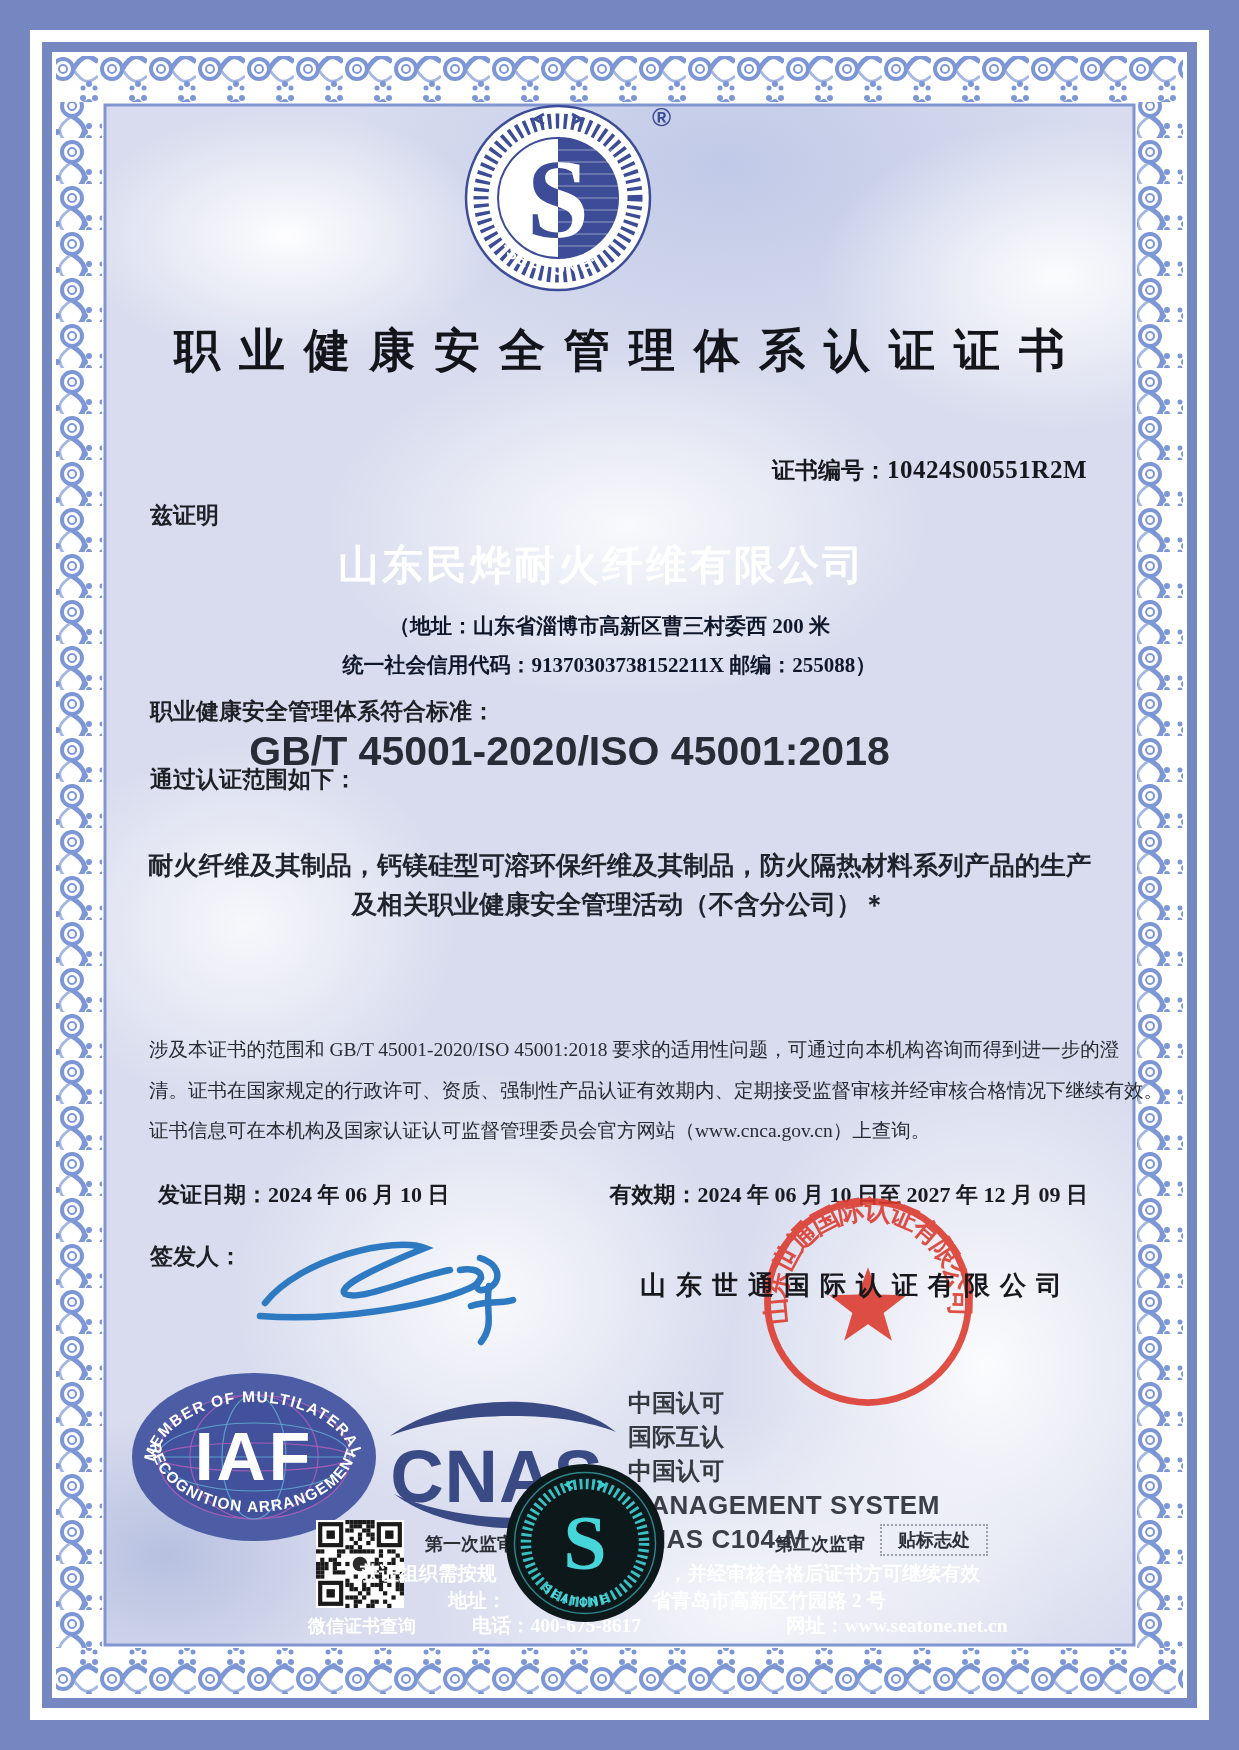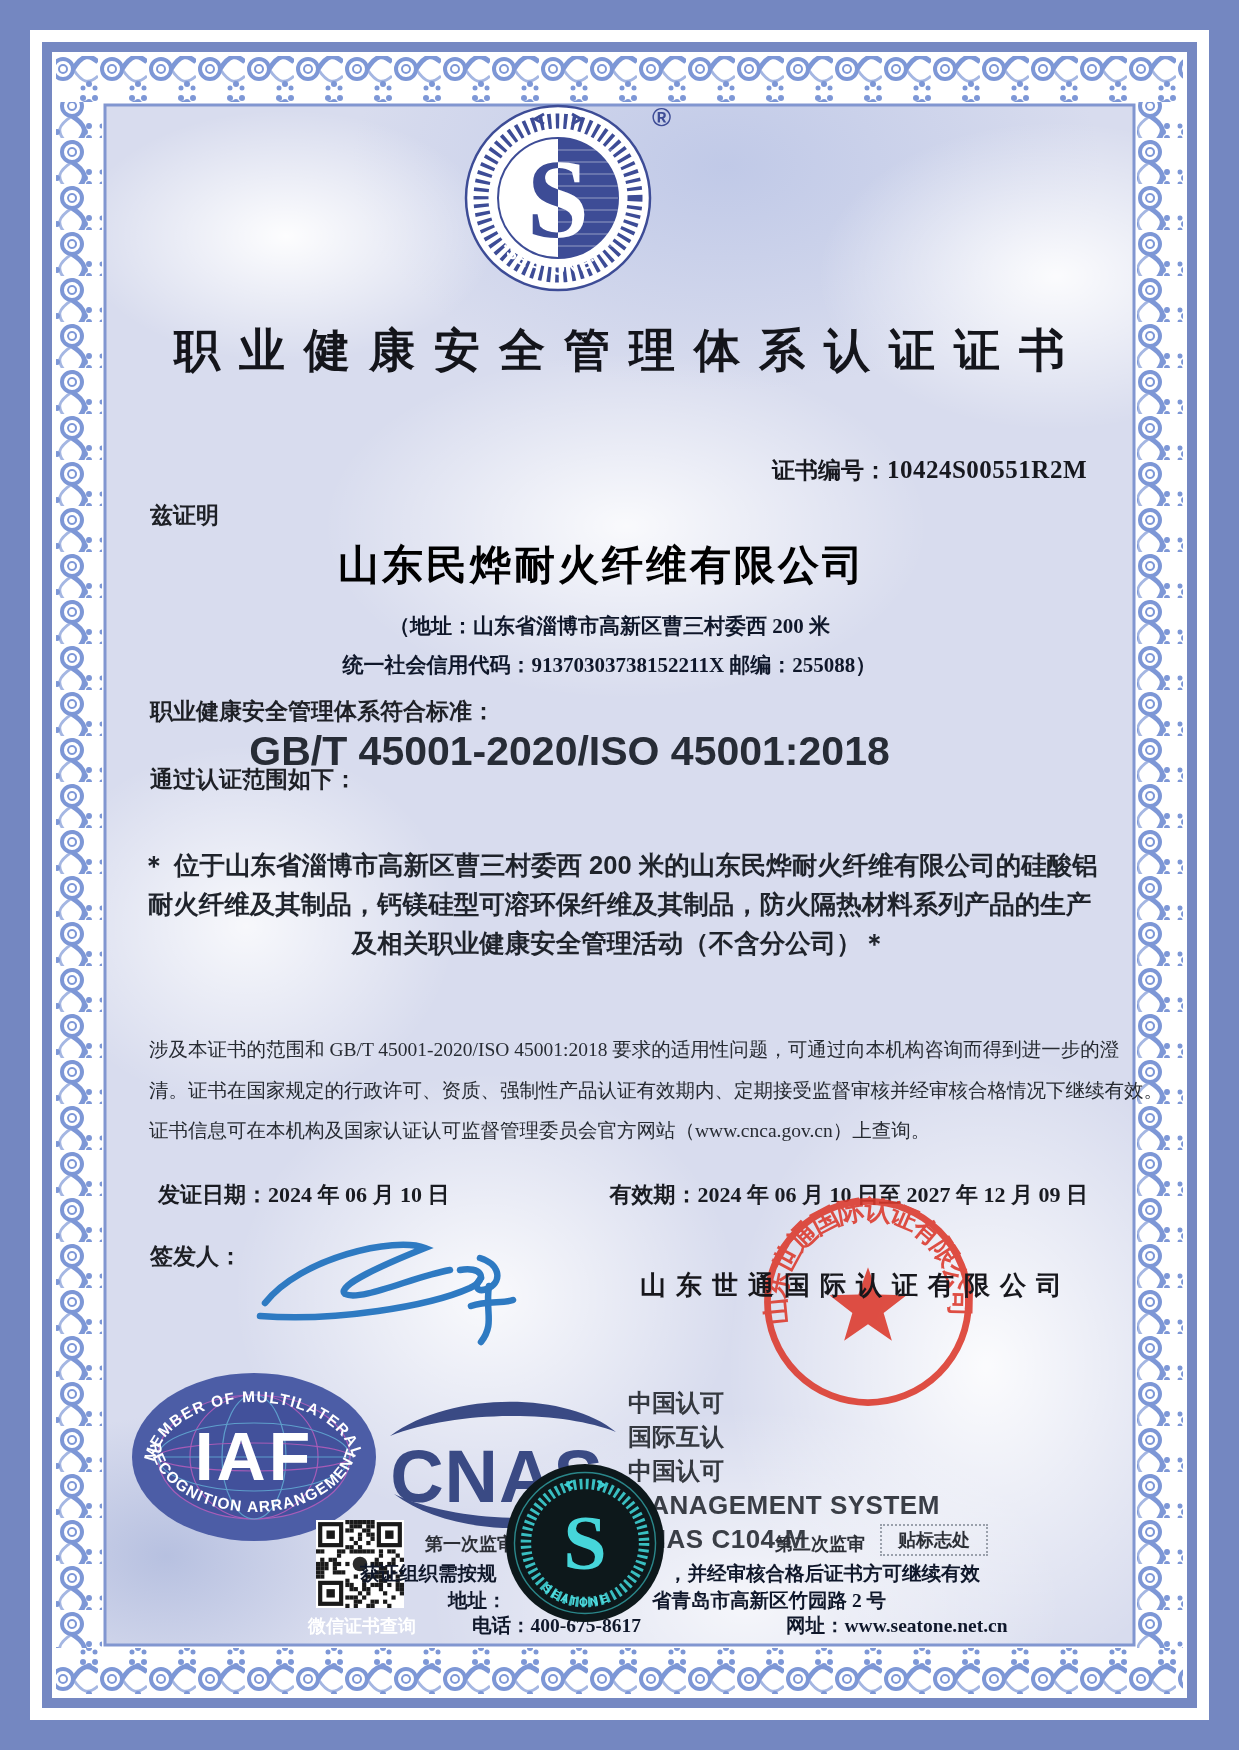--- a/index.html
+++ b/index.html
@@ -19,35 +19,35 @@
       radial-gradient(280px 200px at 60px 1450px, rgba(150,165,210,.5), rgba(150,165,210,0) 70%),
       radial-gradient(500px 300px at 620px 60px, rgba(173,186,226,.55), rgba(173,186,226,0) 75%),
       #d8dcee;}
   .sans{font-family:"Liberation Sans","DejaVu Sans",sans-serif;}
   .nowrap{white-space:nowrap;}
   .z10{z-index:10}.z20{z-index:20}.z25{z-index:25}.z50{z-index:50}
   .title{font-size:46px;font-weight:700;letter-spacing:19px;padding-left:19px;text-align:center;color:#14151b;}
   .certline{font-size:23px;font-weight:700;text-align:right;color:#17181e;}
   .certline .num{font-size:25px;letter-spacing:.5px;}
   .label{font-size:23px;font-weight:600;color:#1e2026;}
-  .company{font-size:41px;font-weight:700;letter-spacing:3px;text-align:center;color:#000000;}
+  .company{font-size:41px;font-weight:700;letter-spacing:3px;text-align:center;color:#ffffff;}
   .subline{font-size:21px;font-weight:600;text-align:center;color:#0f172a;}
   .standard{font-size:41px;font-weight:600;text-align:center;color:#272c36;}
   .scope{font-size:25.5px;line-height:39px;font-weight:700;text-align:center;color:#1f232b;
          font-family:"Liberation Sans","DejaVu Sans",sans-serif;}
   .legal{font-size:19.5px;line-height:40.5px;font-weight:500;color:#272b32;}
   .dateline{font-size:22px;font-weight:700;color:#191b21;margin-left:8px;}
   .sign-label{font-size:23px;font-weight:600;color:#1e2026;}
   .stamp-cross{font-size:26px;font-weight:600;letter-spacing:10px;color:#17171c;}
   .cn-block{font-size:24px;line-height:34px;font-weight:600;color:#34383f;
             font-family:"Liberation Sans","DejaVu Sans",sans-serif;}
   .mgmt{font-size:26px;font-weight:700;color:#3a3e46;letter-spacing:.5px;
         font-family:"Liberation Sans","DejaVu Sans",sans-serif;}
   .foot-sm{font-size:18px;font-weight:600;color:#2c2f36;}
-  .foot-md{font-size:19.5px;font-weight:600;color:#0f172a;}
+  .foot-md{font-size:19.5px;font-weight:600;color:#ffffff;}
   .sticker-box{border:2px dotted #9aa0ab;width:104px;height:28px;line-height:28px;text-align:center;
                font-size:18px;font-weight:600;color:#2c2f36;}
   .wechat{font-size:18px;font-weight:600;width:124px;text-align:center;color:#ffffff;}
   .reg{font-size:26px;font-weight:700;color:#3d4c96;font-family:"Liberation Sans",sans-serif;}
 </style>
 </head>
 <body>
 
 <div class="page">
 
@@ -144,21 +144,20 @@
 
   <div class="abs company z10" style="left:130px;right:165px;top:538px;">山东民烨耐火纤维有限公司</div>
   <div class="abs subline z10" style="left:130px;right:150px;top:612px;">（地址：山东省淄博市高新区曹三村委西 200 米</div>
   <div class="abs subline z10" style="left:130px;right:150px;top:651px;">统一社会信用代码：91370303738152211X 邮编：255088）</div>
 
   <div class="abs label z10" style="left:150px;top:696px;">职业健康安全管理体系符合标准：</div>
   <div class="abs standard sans z10" style="left:110px;right:210px;top:728px;">GB/T 45001-2020/ISO 45001:2018</div>
 
   <div class="abs label z10" style="left:150px;top:764px;">通过认证范围如下：</div>
   <div class="abs scope z10" style="left:138px;right:138px;top:846px;">
-    <div>＊ 位于山东省淄博市高新区曹三村委西 200 米的山东民烨耐火纤维有限公司的硅酸铝</div>
     <div>耐火纤维及其制品，钙镁硅型可溶环保纤维及其制品，防火隔热材料系列产品的生产</div>
     <div>及相关职业健康安全管理活动（不含分公司）＊</div>
   </div>
 
   <div class="abs legal z10" style="left:149px;right:140px;top:1030px;">
     <div class="nowrap">涉及本证书的范围和 GB/T 45001-2020/ISO 45001:2018 要求的适用性问题，可通过向本机构咨询而得到进一步的澄</div>
     <div class="nowrap">清。证书在国家规定的行政许可、资质、强制性产品认证有效期内、定期接受监督审核并经审核合格情况下继续有效。</div>
     <div class="nowrap">证书信息可在本机构及国家认证认可监督管理委员会官方网站（www.cnca.gov.cn）上查询。</div>
   </div>
 

